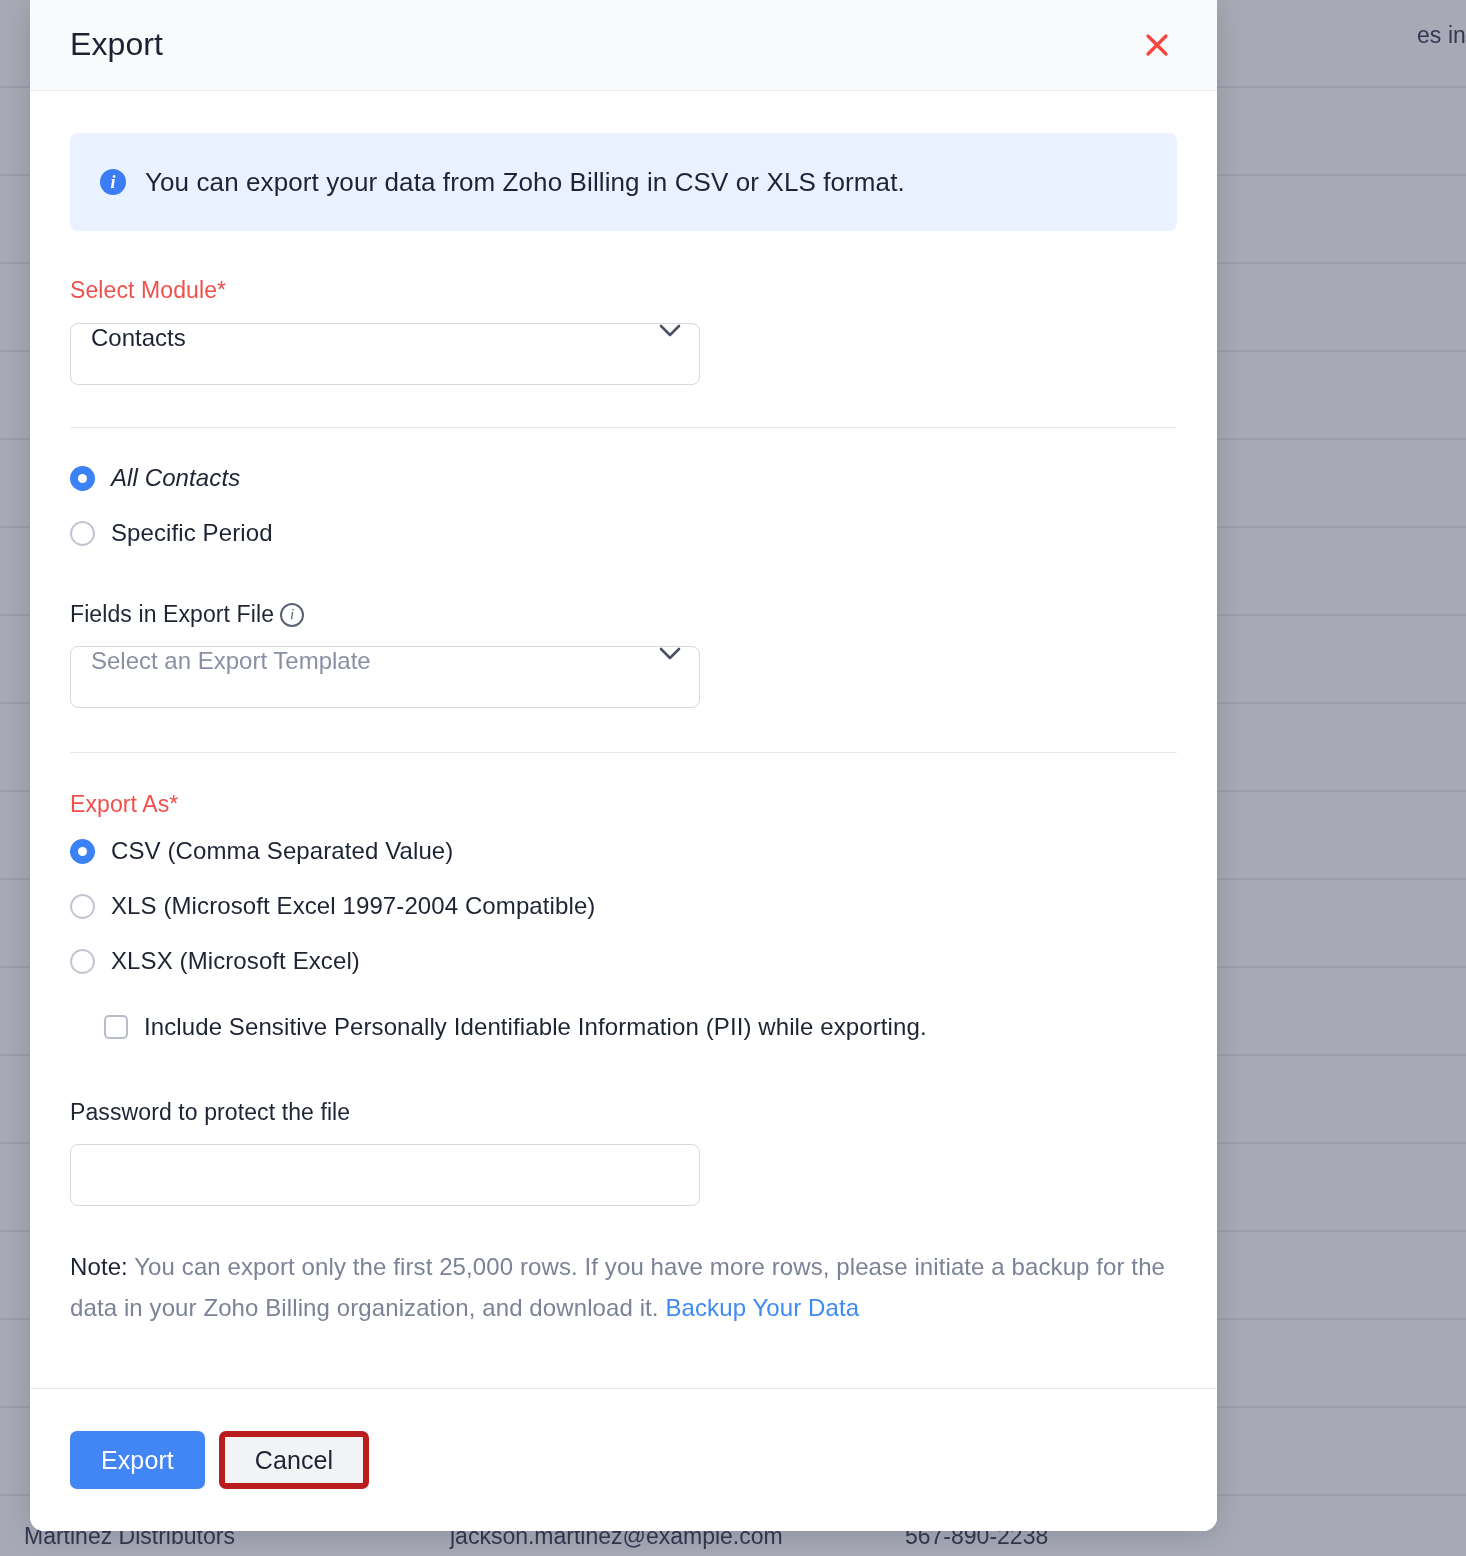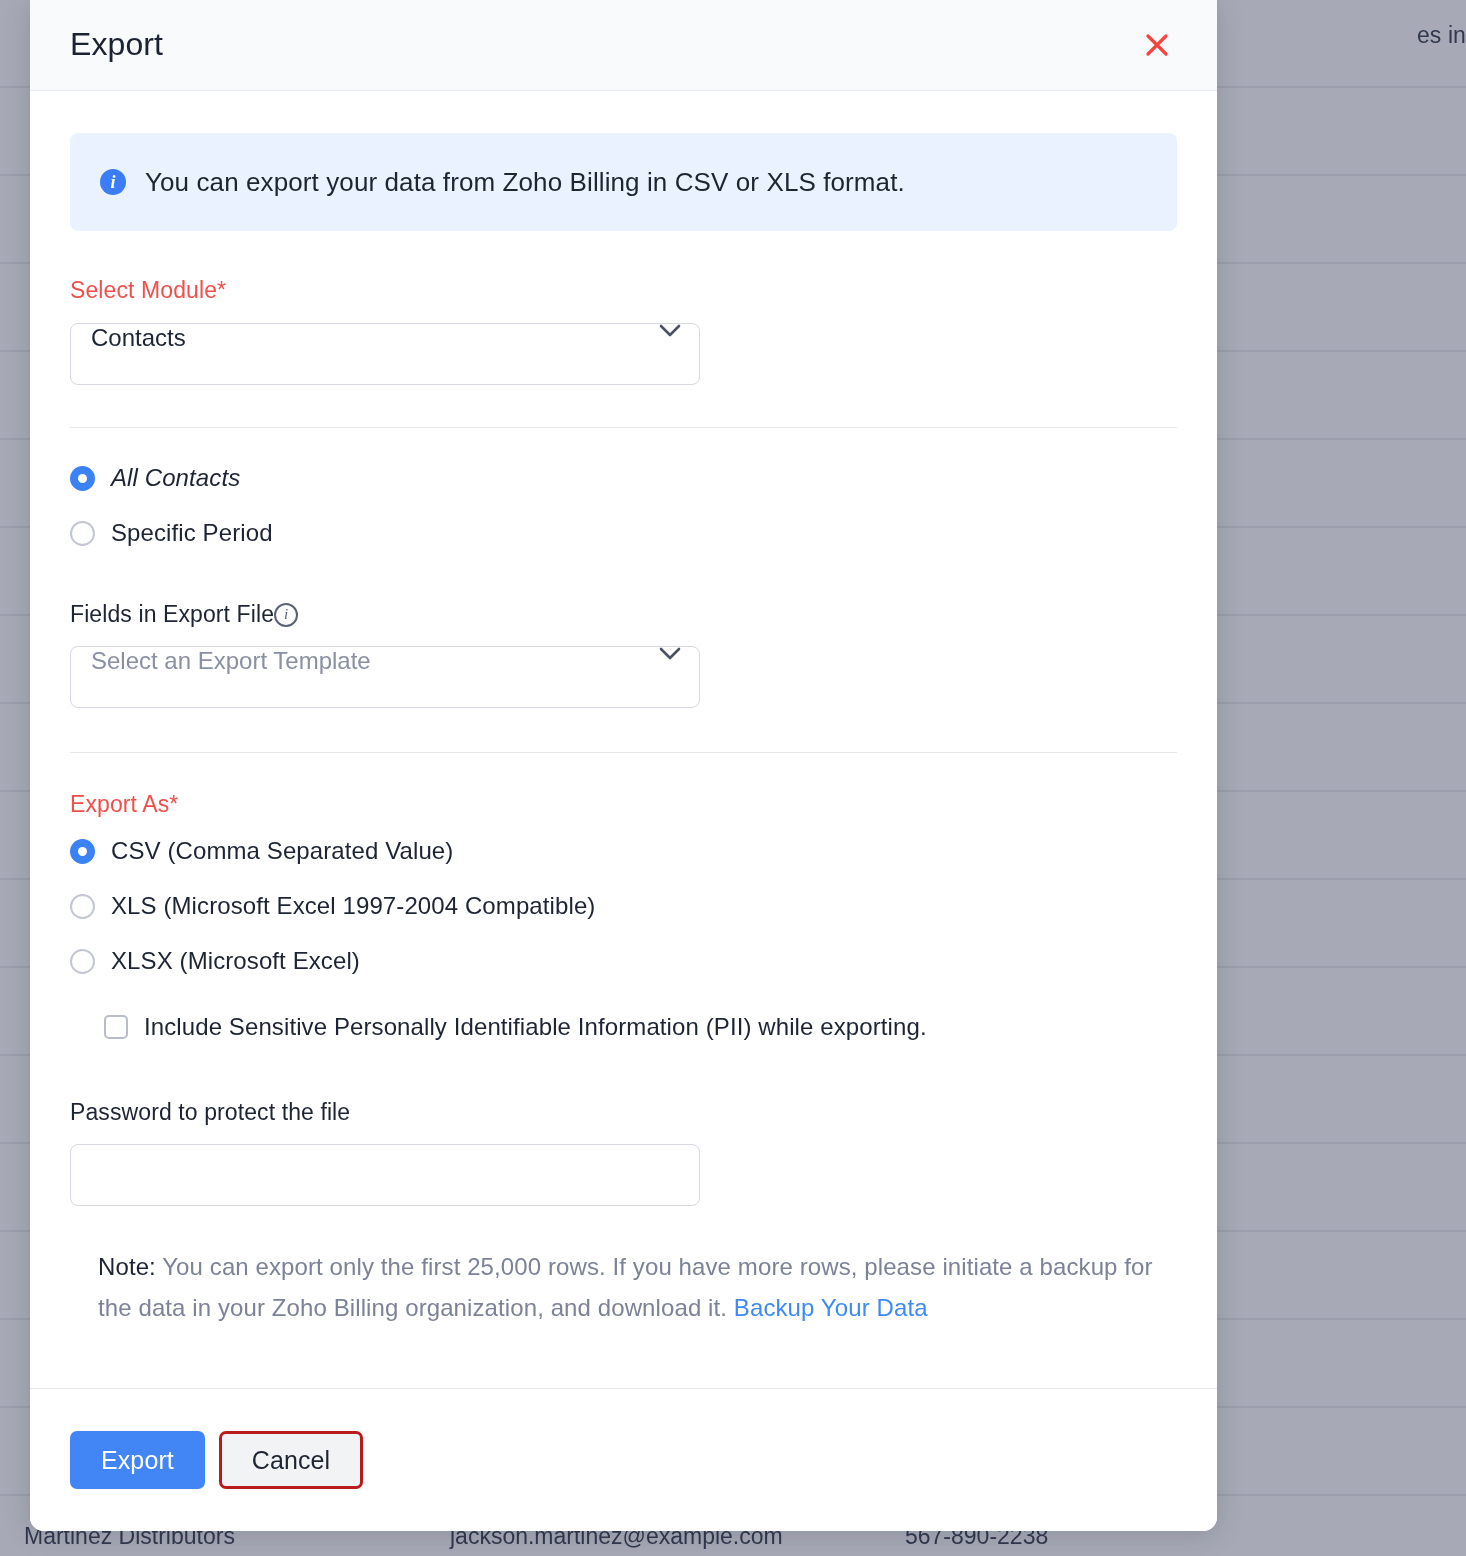--- a/index.html
+++ b/index.html
@@ -153,21 +153,21 @@
     letter-spacing: .1px;
     margin-bottom: 19px;
     display: block;
   }
   .plain-label {
     color: #1d2433;
     font-size: 23px;
     letter-spacing: .1px;
     display: flex;
     align-items: center;
-    gap: 0;
+    gap: 6px;
   }
 
   
   .select-box {
     width: 630px;
     height: 62px;
     border: 1px solid #d6d8e2;
     border-radius: 8px;
     display: flex;
     align-items: flex-start;
@@ -273,21 +273,20 @@
     outline: none;
   }
 
   
   #note {
     font-size: 24px;
     line-height: 1.72;
     color: #7c8397;
     letter-spacing: .1px;
     max-width: 1290px;
-    margin-left: 28px;
   }
   #note-label { color: #1d2433; }
   #note-link { color: #3d8bf2; cursor: pointer; text-decoration: none; }
 
   
   #modal-footer {
     flex: 0 0 143px;
     border-top: 1px solid #e6e8ec;
     display: flex;
     align-items: center;
@@ -303,21 +302,21 @@
     height: 58px;
     padding: 0 31px;
     font-size: 25px;
     font-family: "Liberation Sans", sans-serif;
     cursor: pointer;
     letter-spacing: .1px;
   }
   #cancel-button {
     background: #f2f3f5;
     color: #1d2433;
-    border: 3px solid #b91c1c;
+    border: 6px solid #b91c1c;
     border-radius: 7px;
     height: 58px;
     padding: 0 30px;
     font-size: 25px;
     font-family: "Liberation Sans", sans-serif;
     cursor: pointer;
     letter-spacing: .1px;
   }
 </style>
 </head>

